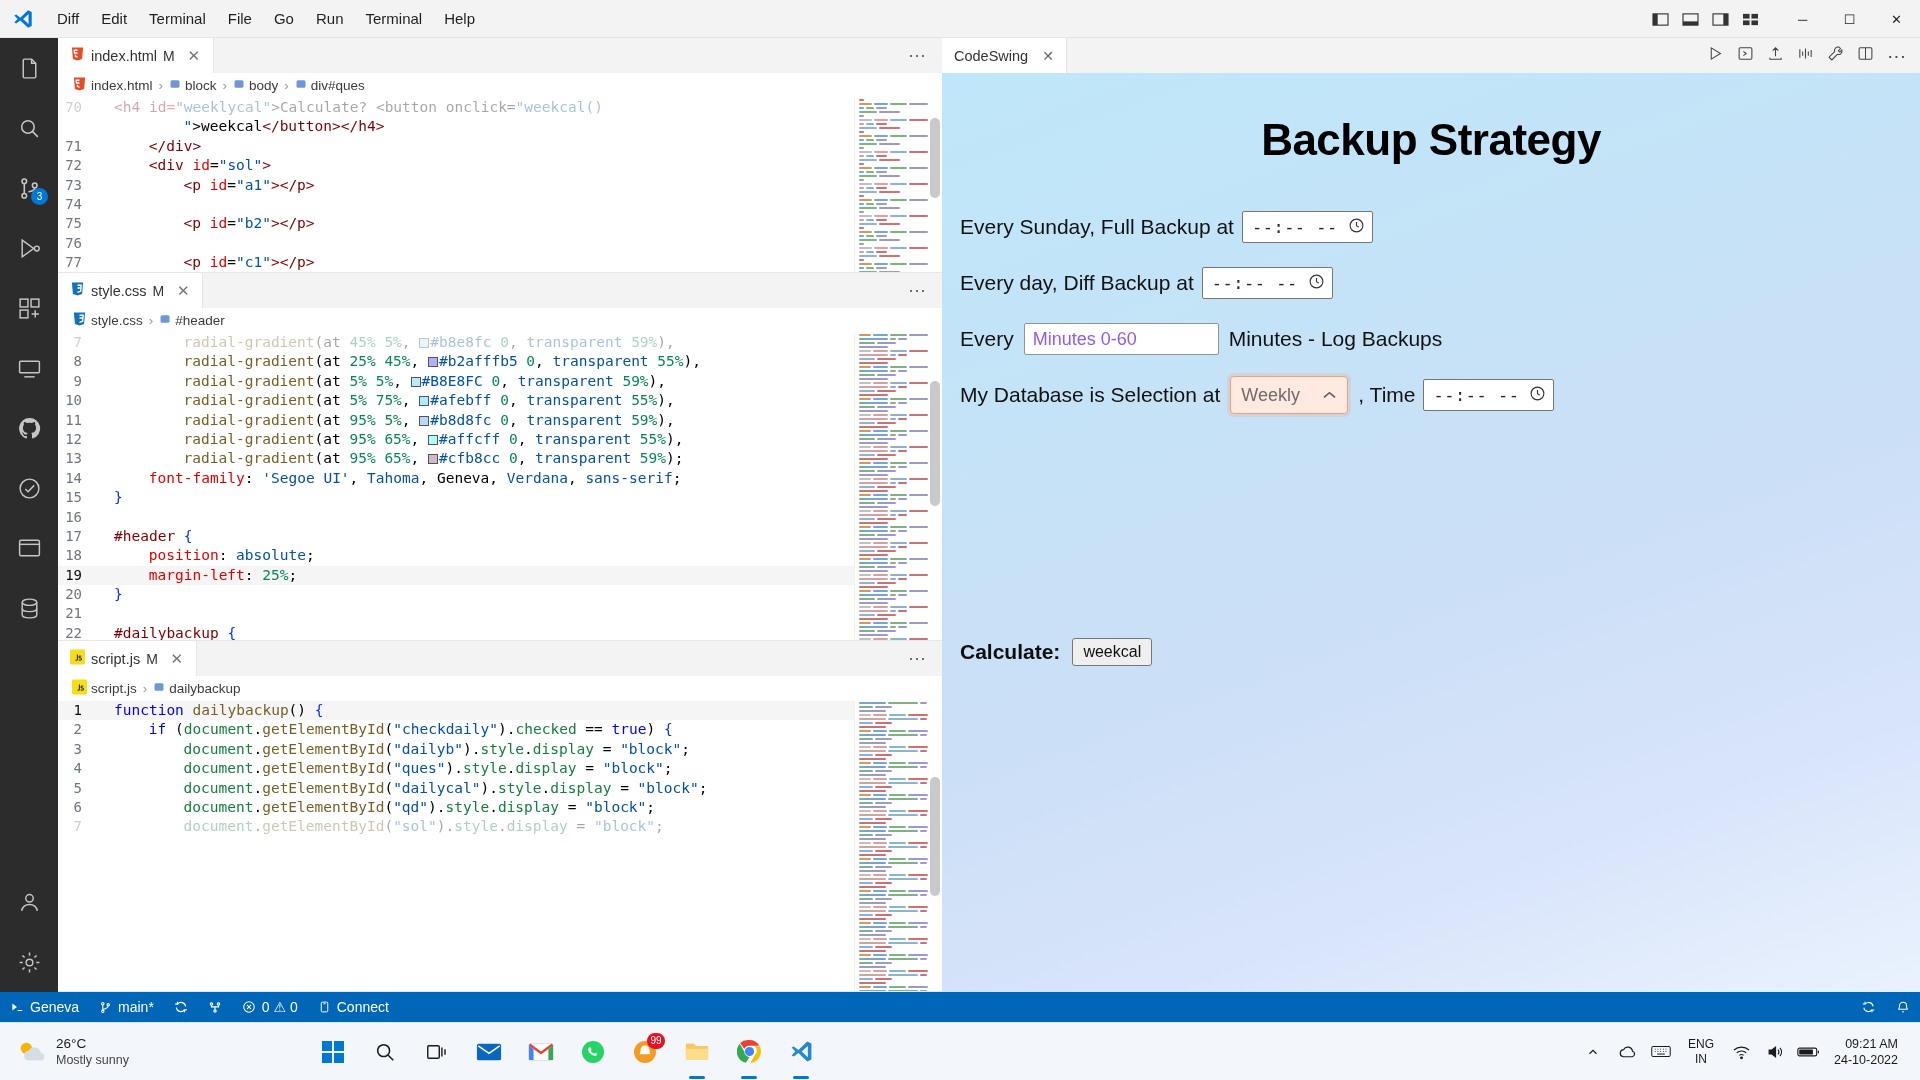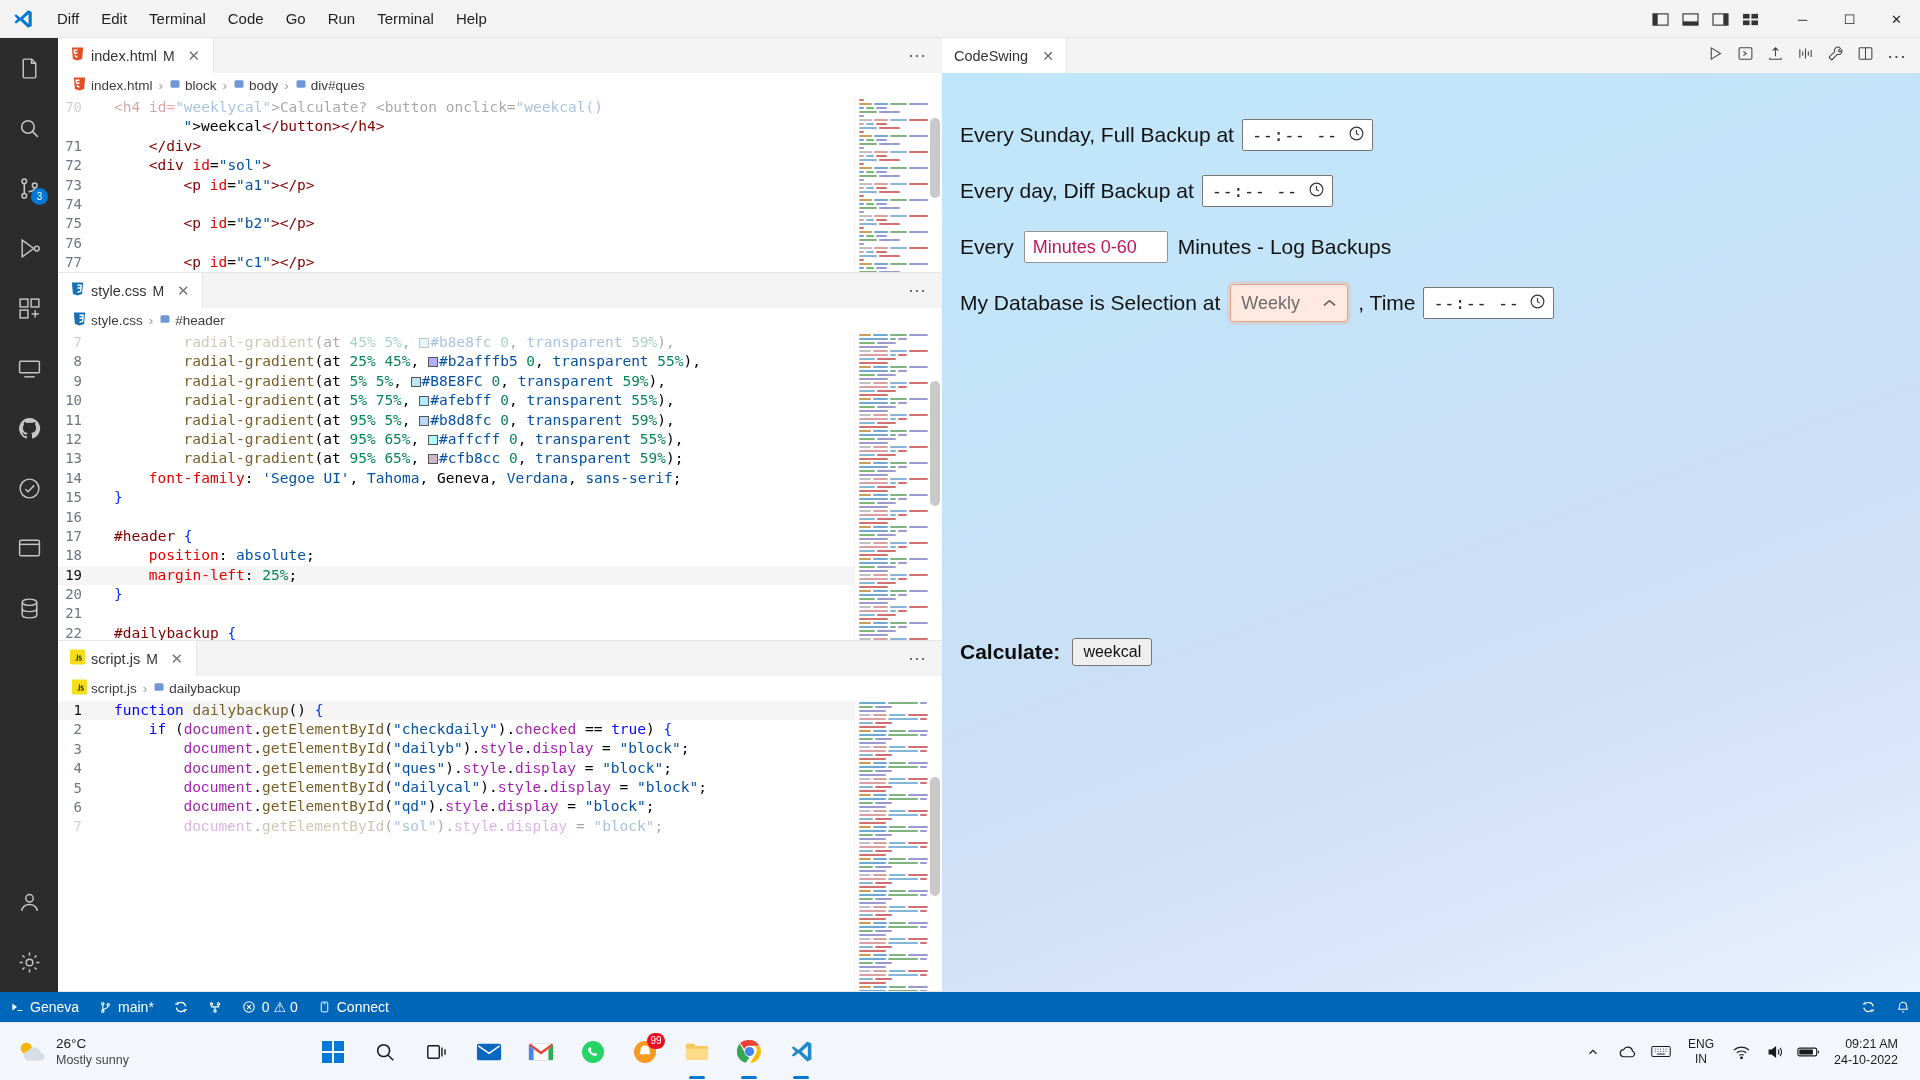--- a/index.html
+++ b/index.html
@@ -87,21 +87,21 @@
   .cl.hl { background: #f5f5f5; }
   .cl.hl .ln { color: #0b0b0b; }
 
   
   .t-tag { color: #800000; }
   .t-attr { color: #e50000; }
   .t-str { color: #0451a5; }
   .t-kw { color: #0000ff; }
   .t-fn { color: #795e26; }
   .t-num { color: #098658; }
-  .t-var { color: #a21caf; font-family: Liberation Mono, monospace; }
+  .t-var { color: #15803d; }
   .t-prop { color: #e50000; }
   .t-sel { color: #800000; }
   .t-val { color: #0451a5; }
   .t-brace { color: #0431fa; }
   .t-gr { color: #795e26; }
   .t-plain { color: #000000; }
   .swatch { display: inline-block; width: 10px; height: 10px; border: 1px solid #555; vertical-align: -1px; margin-right: 1px; }
 
   
   .minimap {
@@ -151,22 +151,22 @@
   .time-input {
     display: inline-flex; align-items: center; justify-content: space-between;
     background: #fff; border: 1px solid #767676; border-radius: 2px;
     height: 32px; padding: 0 7px 0 9px; margin: 0 8px; min-width: 100px;
     font-family: "DejaVu Sans Mono", monospace; font-size: 17px; color: #2a2a2a; gap: 10px;
   }
   .time-input .dashes { letter-spacing: 0.5px; }
   .clock-ic { flex: none; }
   .text-input {
     background: #fff; border: 1px solid #949494; border-radius: 2px;
-    height: 32px; line-height: 30px; padding: 0 8px; margin: 0 10px; width: 144px;
-    font-size: 18px; color: #be185d; font-family: "Liberation Sans", sans-serif;
+    height: 32px; line-height: 30px; padding: 0 8px; margin: 0 10px; width: 195px;
+    font-size: 18px; color: #8b5cf6; font-family: "Liberation Sans", sans-serif;
   }
   .sel-wrap {
     display: inline-flex; align-items: center; justify-content: space-between;
     background: #ffe9e1; border: 1px solid #f0a07a; border-radius: 4px;
     height: 38px; width: 118px; padding: 0 10px; margin: 0 10px;
     box-shadow: 0 0 0 3px rgba(240,160,122,0.22);
     font-size: 18px; color: #6d6d6d;
   }
   .calc-row {
     position: absolute; left: 18px; top: 565px;
@@ -223,21 +223,21 @@
   <div class="titlebar">
     <div class="vscode-logo">
       <svg width="22" height="22" viewBox="0 0 24 24">
           <path fill="#0078d4" d="M17.5 2.5 9 10.5 4.6 7.1 2.5 8.2l3.6 3.8-3.6 3.8 2.1 1.1L9 13.5l8.5 8 4-1.9V4.4l-4-1.9zm.6 4.1v10.8l-6-5.4 6-5.4z"></path>
         </svg>
     </div>
     <div class="menu" id="menu-root">
         <div class="menu-item">Diff</div>
         <div class="menu-item">Edit</div>
         <div class="menu-item">Terminal</div>
-        <div class="menu-item">Code</div>
+        <div class="menu-item">File</div>
         <div class="menu-item">Go</div>
         <div class="menu-item">Run</div>
         <div class="menu-item">Terminal</div>
         <div class="menu-item">Help</div>
       </div>
     <div class="win-ctrls">
       <div class="layout-icons">
         <div class="layout-ic">
           <svg width="17" height="15" viewBox="0 0 18 16">
               <rect x="1" y="2" width="16" height="12" fill="none" stroke="#333" stroke-width="1.2"></rect>
@@ -1382,20 +1382,21 @@
               <path d="M17 3a5 5 0 0 0-6.2 6.4L3 17.2 6.8 21l7.8-7.8A5 5 0 0 0 21 7l-3 3-2-2 3-3a5 5 0 0 0-2-2z"></path>
             </svg></span>
         <span><svg width="17" height="17" viewBox="0 0 24 24" fill="none" stroke="#444" stroke-width="1.5">
               <rect x="3" y="4" width="18" height="16" rx="1.5"></rect>
               <path d="M12 4v16"></path>
             </svg></span>
         <span style="font-size:19px;color:#444;line-height:12px">···</span>
       </div>
     </div>
     <div class="pv-body">
+      <div class="pv-title">Backup Strategy</div>
 
 
       <div class="form-rows" id="form-rows">
           <div class="frow">
             <span class="flabel">Every Sunday, Full Backup at</span>
             <span class="time-input">
               <span class="dashes">--:--  --</span>
               <span><svg class="clock-ic" width="17" height="17" viewBox="0 0 24 24" fill="none" stroke="#333" stroke-width="1.6">
                   <circle cx="12" cy="12" r="9"></circle>
                   <path d="M12 7v5.3l3.4 2"></path>

